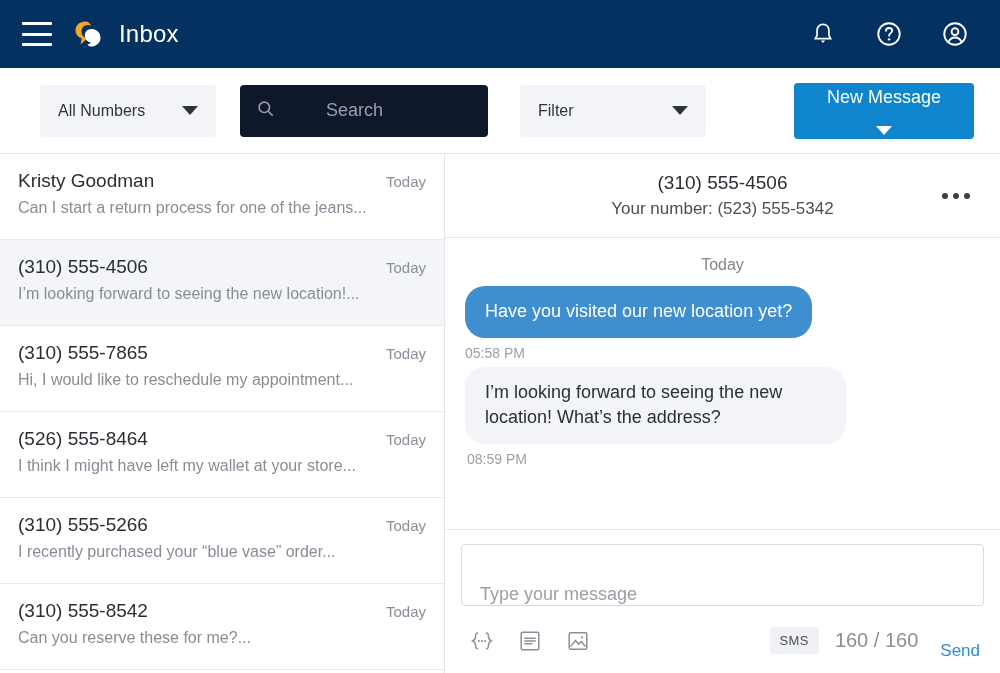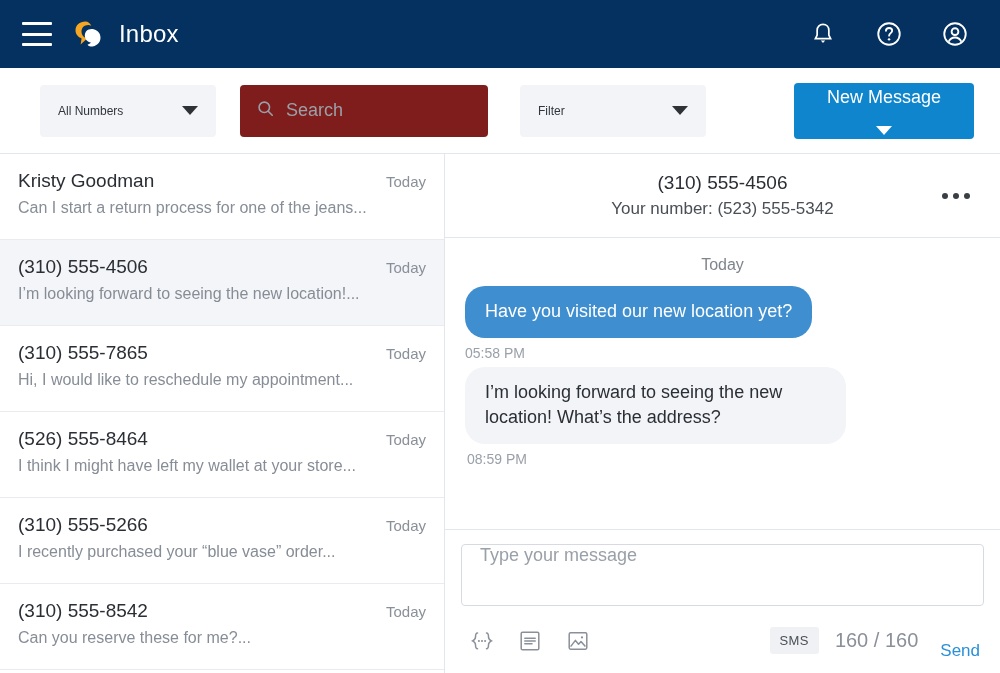--- a/index.html
+++ b/index.html
@@ -27,29 +27,29 @@
 
   
   .toolbar {
     height: 86px; flex: 0 0 86px; background: #fff;
     display: flex; align-items: center; padding: 0 24px;
     border-bottom: 1px solid #e3e6ec;
   }
   .dropdown {
     background: #f2f4f8; border-radius: 4px; height: 52px;
     display: flex; align-items: center; padding: 0 18px; cursor: pointer;
-    color: #32363c; font-size: 12px; justify-content: space-between;
+    color: #32363c; font-size: 16px; justify-content: space-between;
   }
   .dd-all { width: 176px; margin-left: 16px; }
   .dd-filter { width: 186px; }
   .caret { width: 0; height: 0; border-left: 8px solid transparent;
     border-right: 8px solid transparent; border-top: 9px solid #2e3237; margin-left: 10px; }
   .searchbox {
-    background: #7f1d1d; border-radius: 4px; height: 52px; width: 248px;
-    display: flex; align-items: center; padding: 0 16px; margin-left: 24px; cursor: text;
+    background: #0f172a; border-radius: 4px; height: 52px; width: 248px;
+    display: flex; align-items: center; padding: 0 16px; margin-left: 24px; cursor: text; gap: 40px;
   }
   .search-placeholder { color: #9aa0a8; font-size: 18px; margin-left: 11px; }
   .tb-gap { width: 32px; }
   .toolbar-spacer { flex: 1 1 auto; }
   .btn-new {
     background: #0e85cd; color: #fff; border-radius: 4px; height: 56px; width: 180px;
     display: flex; align-items: center; justify-content: center; gap: 18px;
     font-size: 18px; cursor: pointer; margin-right: 2px; flex-direction: column;
   }
   .caret-white { width: 0; height: 0; border-left: 8px solid transparent;
@@ -94,21 +94,21 @@
   .bubble.out { background: #3e8ed0; color: #ffffff; }
   .bubble.in { background: #f2f4f8; color: #2b2f35; }
   .msg-time { font-size: 14px; color: #9aa0a8; margin-top: 7px; }
   .msg-row.out .msg-time { margin-right: 2px; }
   .msg-row.in .msg-time { margin-left: 2px; }
 
   
   .composer { flex: 0 0 auto; border-top: 1px solid #e3e6ec; padding: 14px 16px 12px 16px; }
   .compose-box {
     border: 1px solid #d7dbe1; border-radius: 4px; height: 62px;
-    display: flex; align-items: flex-start; padding: 0 18px; cursor: text;
+    display: flex; align-items: flex-end; padding: 0 18px; cursor: text;
   }
   .compose-placeholder { color: #9aa0a8; font-size: 18px; }
   .compose-tools { display: flex; align-items: center; margin-top: 14px; padding: 0 4px; }
   .tool { width: 34px; height: 30px; margin-right: 14px; cursor: pointer;
     display: flex; align-items: center; justify-content: center; color: #8a9099; }
   .tool-spacer { flex: 1 1 auto; }
   .sms-badge { background: #eff1f4; color: #4a4f56; font-size: 13px;
     border-radius: 3px; padding: 6px 10px; margin-right: 16px; letter-spacing: .4px; }
   .counter { font-size: 20px; color: #8a9099; margin-right: 22px; }
   .send { font-size: 17px; color: #2a90d8; cursor: pointer; margin-top: 21px; }

